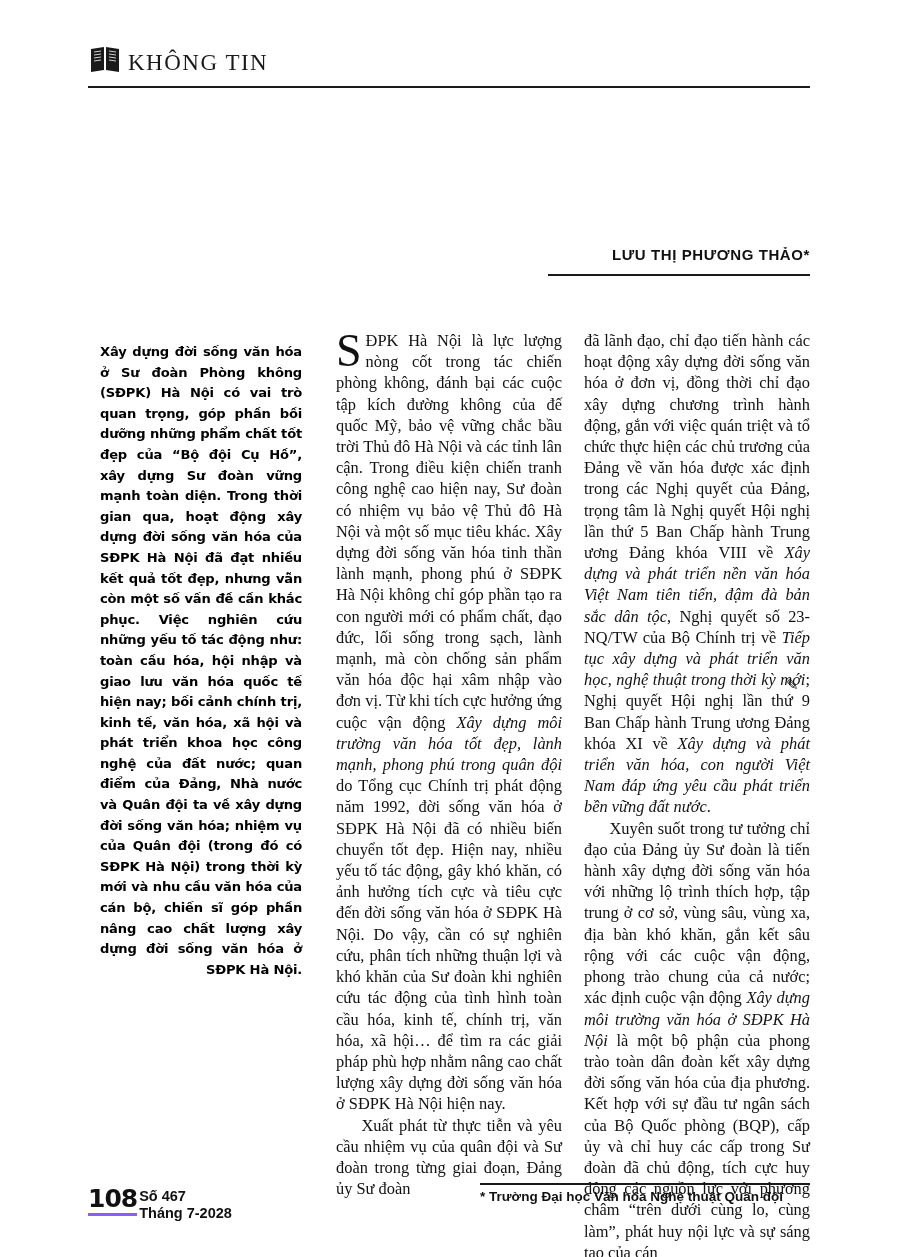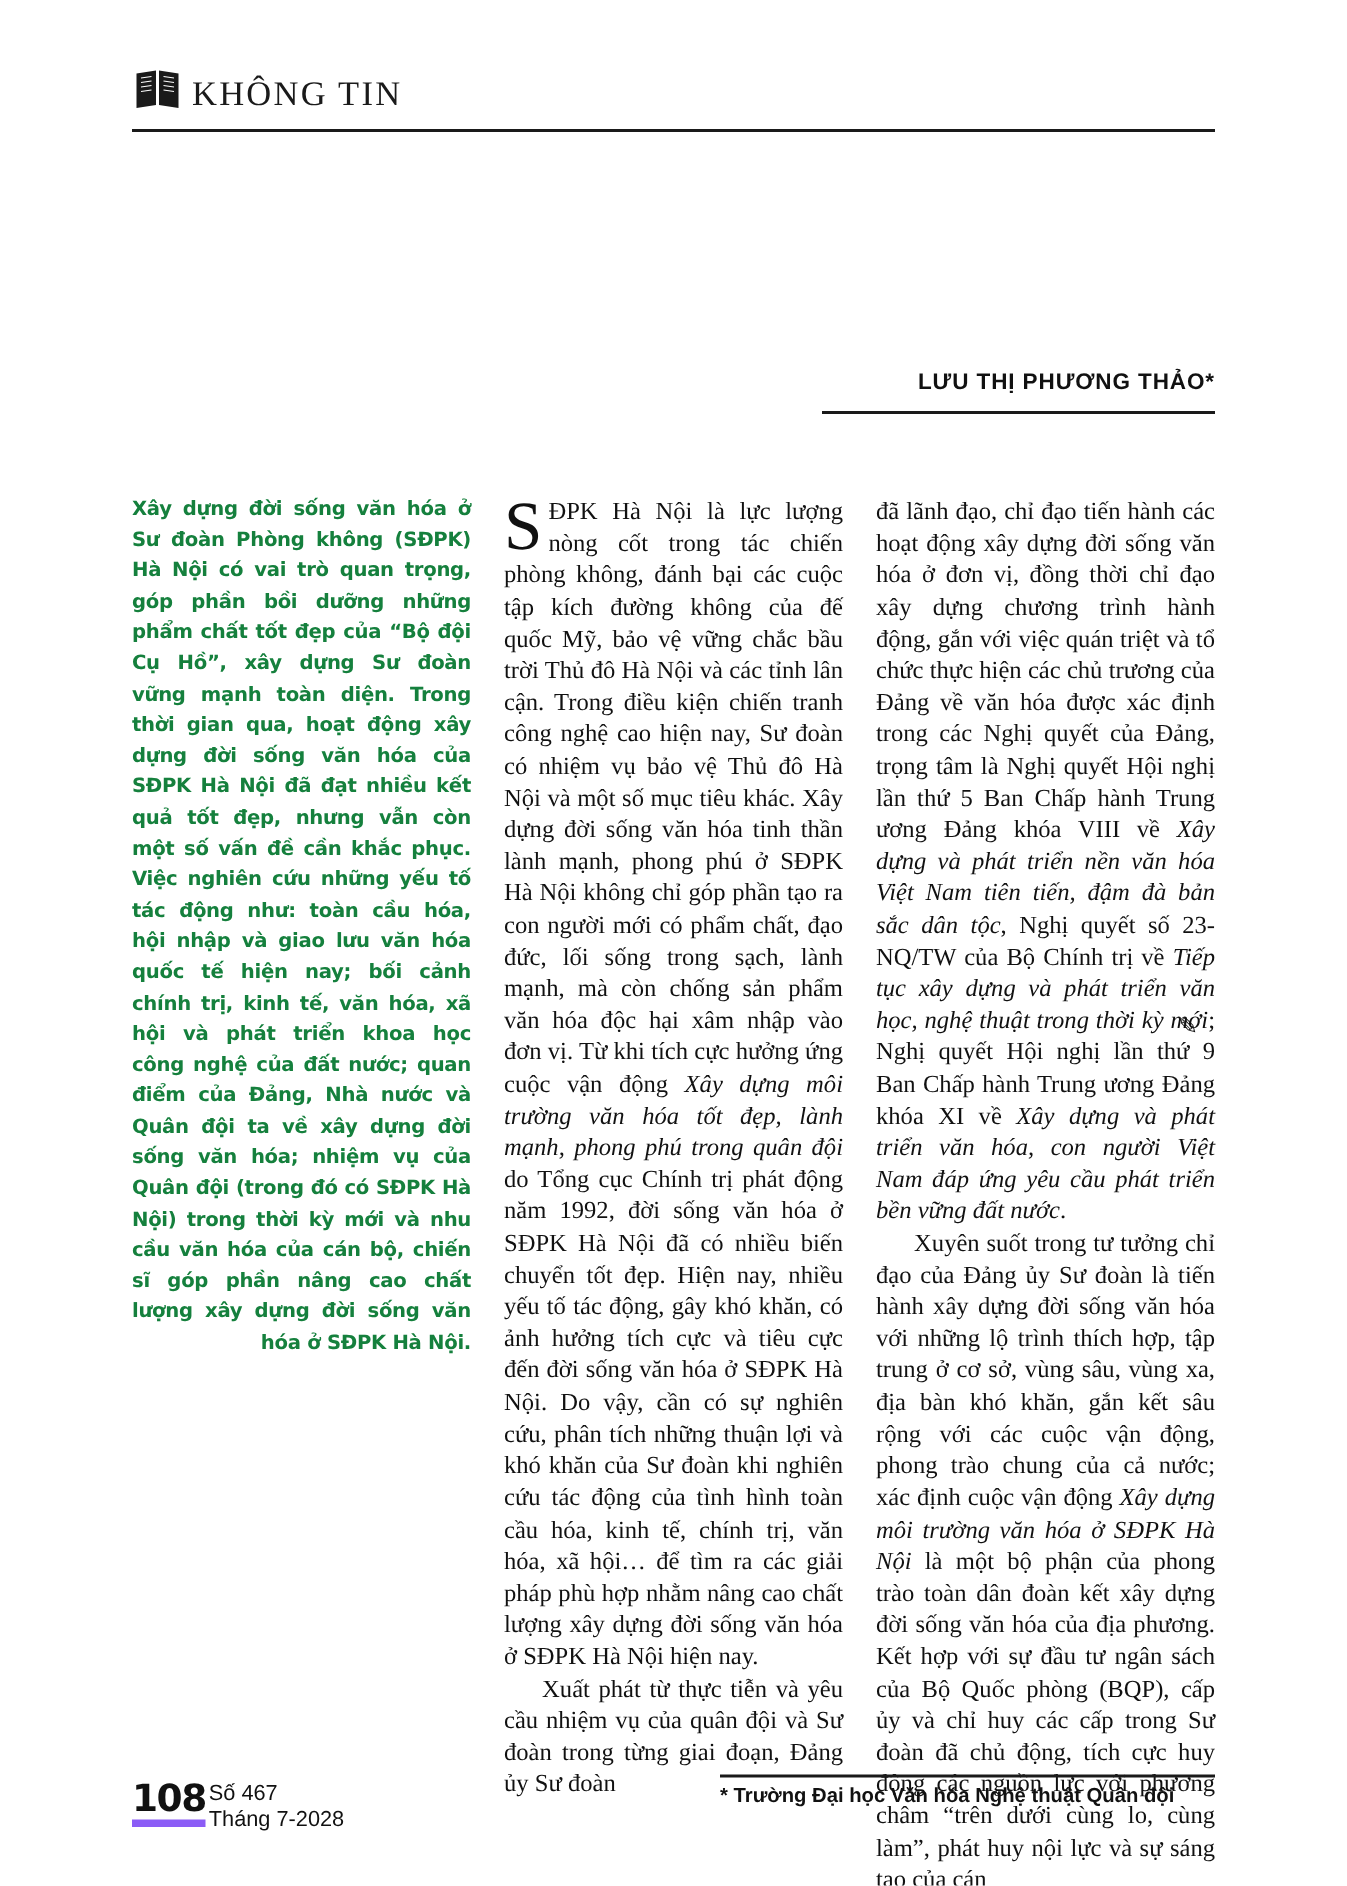--- a/index.html
+++ b/index.html
@@ -114,28 +114,28 @@
     display: flex;
     gap: 22px;
   }
   .col {
     width: 226px;
     position: relative;
   }
 
   
   .col-lead p {
-    margin: 0;
+    margin: 12px;
     font-family: "DejaVu Sans", sans-serif;
     font-weight: 700;
     font-size: 13.1px;
     line-height: 20.6px;
     text-align: justify;
     text-align-last: right;
-    color: #15803d;
+    color: #000000;
     letter-spacing: -0.2px;
   }
 
   .col-body p {
     margin: 0;
     font-size: 16.4px;
     line-height: 21.2px;
     text-align: justify;
     color: #111;
     hyphens: none;
@@ -202,30 +202,31 @@
     display: flex;
     align-items: flex-start;
   }
   .page-num {
     font-family: "DejaVu Sans", sans-serif;
     font-weight: 700;
     font-size: 25px;
     line-height: 26px;
     color: #111;
     letter-spacing: -1px;
-    border-bottom: 5px solid #8b5cf6;
+    border-bottom: 3px solid #8b5cf6;
     padding-bottom: 1px;
   }
   .issue {
     font-family: "Liberation Sans", sans-serif;
     font-size: 14.5px;
     line-height: 17px;
     color: #111;
     margin-left: 2px;
     padding-top: 2px;
+    font-weight: bold;
   }
 </style>
 </head>
 <body>
 
 <div class="page">
 
   <div class="masthead">
     <span class="masthead-logo">
       <svg width="34" height="34" viewBox="0 0 34 34">

